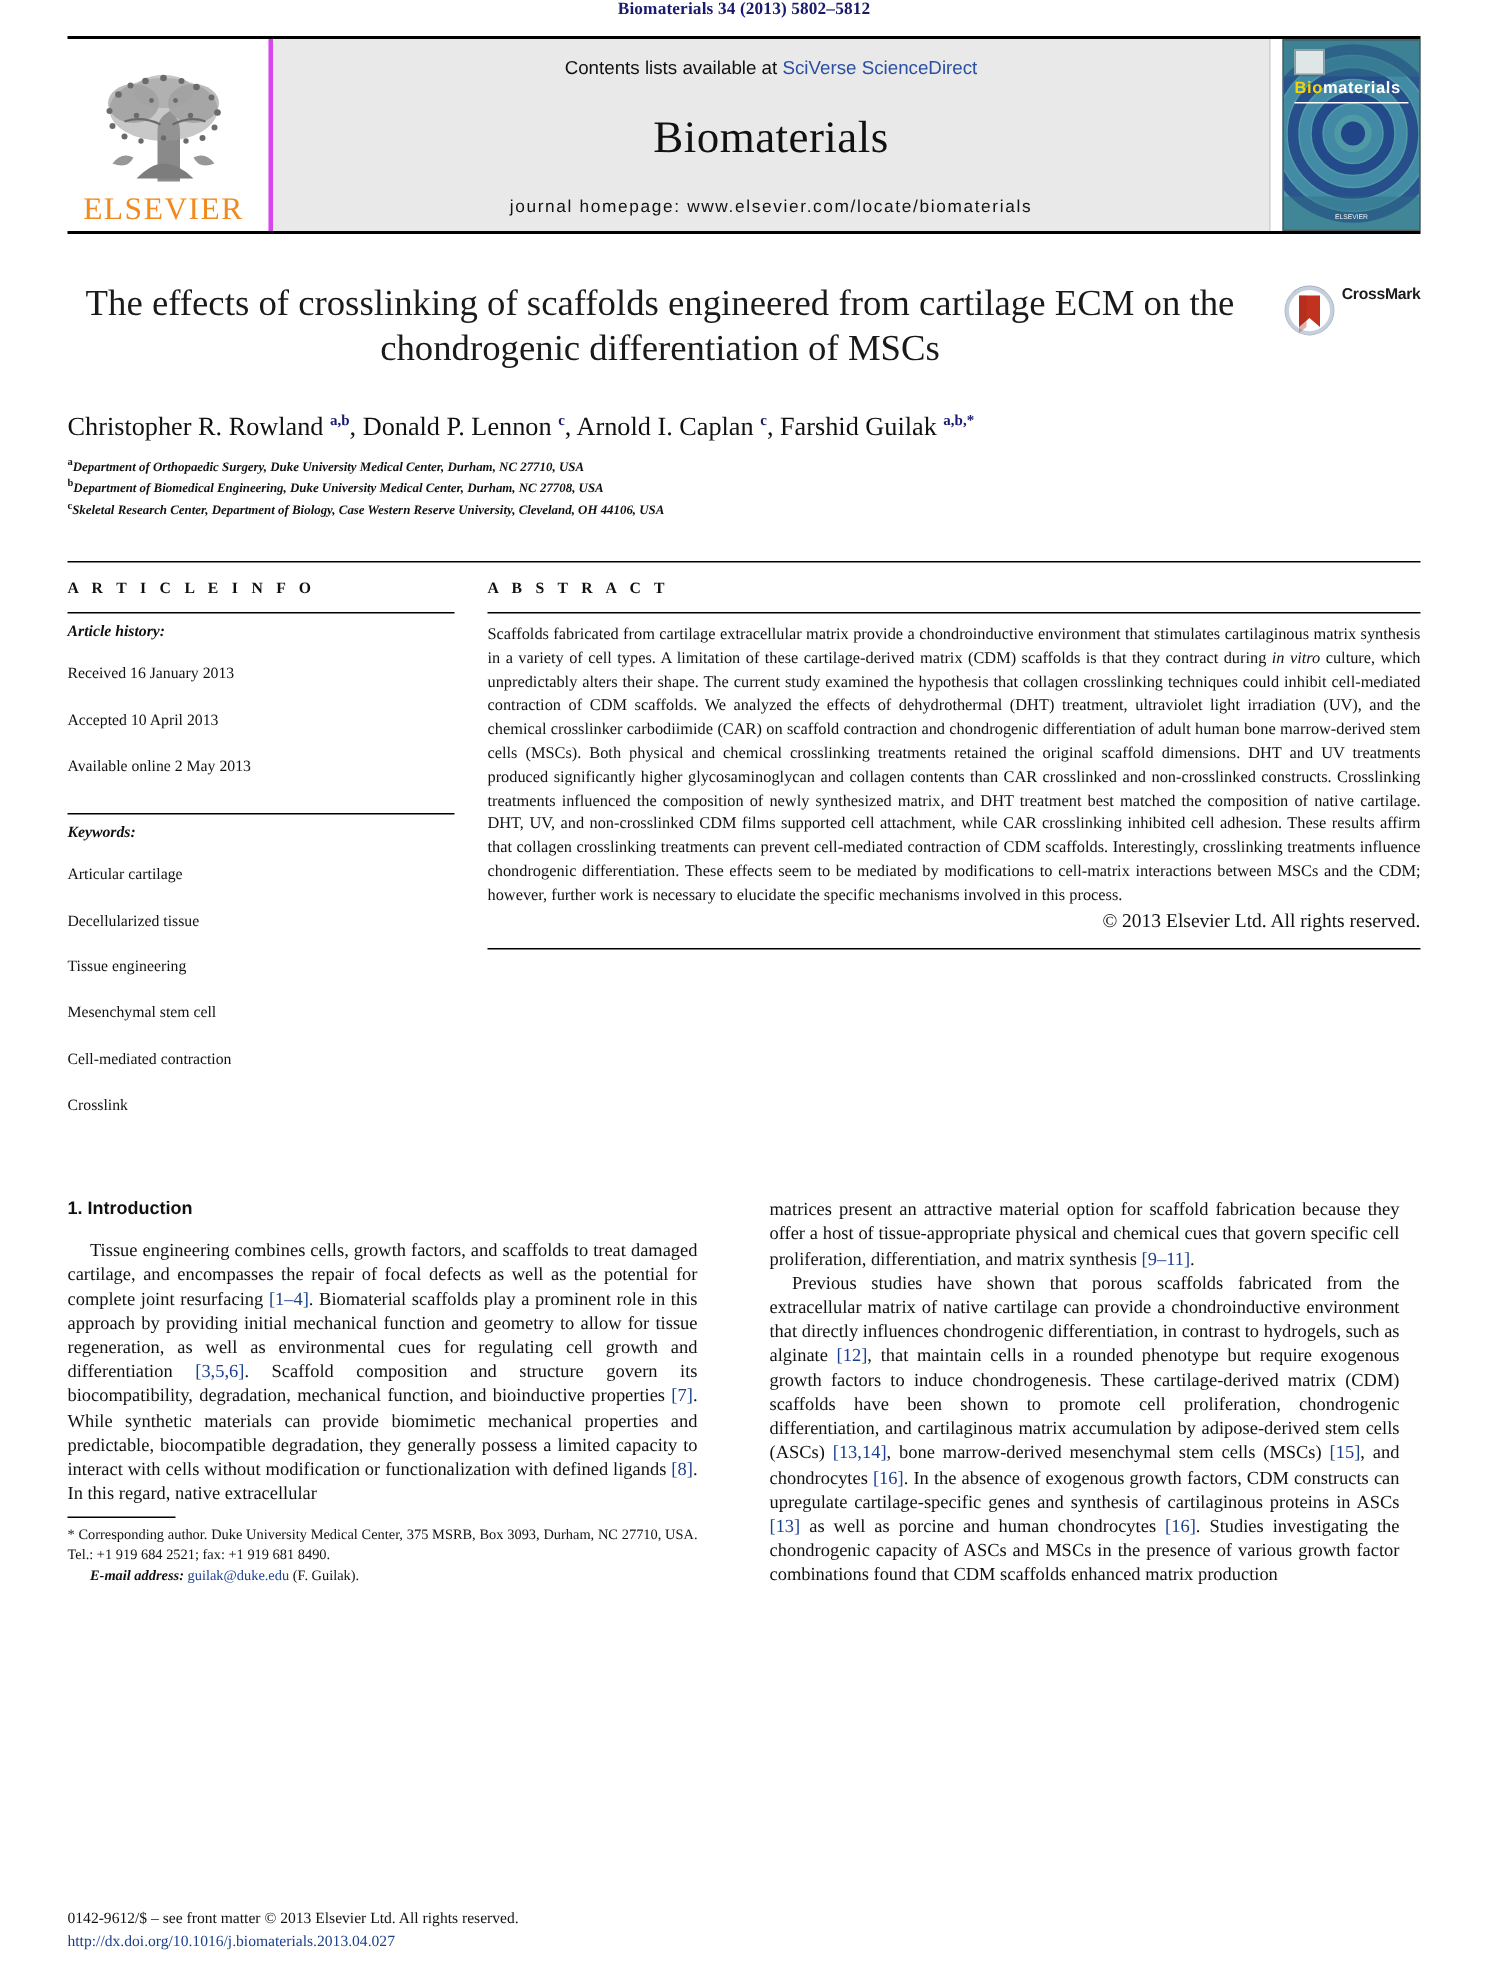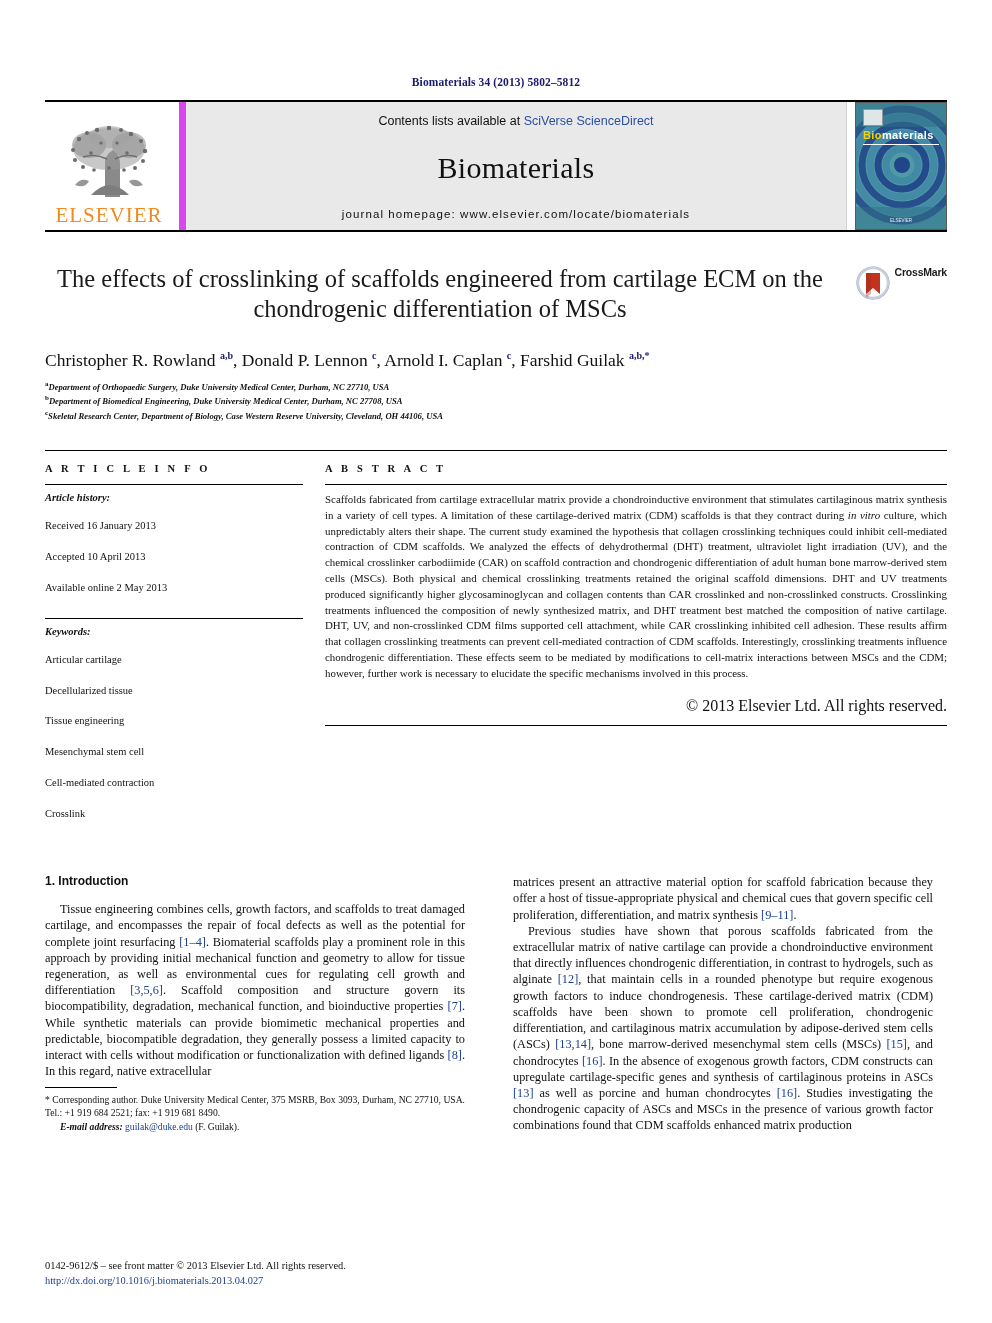--- a/index.html
+++ b/index.html
@@ -23,21 +23,20 @@
     padding: 0 45px;
   }
 
   
   .running-head {
     text-align: center;
     font-family: "Liberation Serif", serif;
     font-weight: bold;
     font-size: 11.5px;
     color: #1a1a6e;
-    padding-top: 76px;
     letter-spacing: 0.1px;
   }
 
   
   .masthead {
     margin-top: 12px;
     border-top: 2.5px solid #000;
     display: flex;
     align-items: stretch;
     height: 128px;
@@ -57,21 +56,21 @@
     font-family: "Liberation Serif", serif;
     font-size: 21px;
     letter-spacing: 1px;
     color: #F08A1E;
     line-height: 1;
     margin-top: 2px;
   }
   .journal-band {
     flex: 1 1 auto;
     background: #e9e9e9;
-    border-left: 7px solid #d946ef;
+    border-left: 3px solid #d946ef;
     border-right: 1px solid #d2d2d2;
     display: flex;
     flex-direction: column;
     align-items: center;
     justify-content: space-between;
     padding: 12px 0 10px 0;
     box-sizing: border-box;
     margin-left: 6px;
     margin-right: 8px;
   }
@@ -227,23 +226,23 @@
     font-family: "Liberation Serif", serif;
     font-size: 10.9px;
     line-height: 1.45;
     text-align: justify;
     color: #111;
     margin: 0;
   }
   .abstract-text i { font-style: italic; }
   .copyright {
     font-family: "Liberation Serif", serif;
-    font-size: 16px;
+    font-size: 13px;
     text-align: right;
-    margin-top: 15px;
+    margin-top: 0;
     color: #111;
   }
   .abs-bottom-rule { border-top: 1.6px solid #000; margin-top: 10px; }
 
   
   .body-cols {
     margin-top: 52px;
     display: flex;
     gap: 48px;
   }
@@ -282,21 +281,21 @@
     line-height: 1.42;
     text-align: justify;
     color: #111;
   }
   .fn-text .em { font-style: italic; font-weight: bold; }
   .link { color: #1a3f8f; }
 
   .imprint {
     position: absolute;
     left: 45px;
-    bottom: 34px;
+    bottom: 20px;
     width: 420px;
     font-family: "Liberation Serif", serif;
     font-size: 10.4px;
     line-height: 1.5;
     color: #111;
   }
   .imprint .doi { color: #1a3f8f; }
 </style>
 </head>
 <body>

